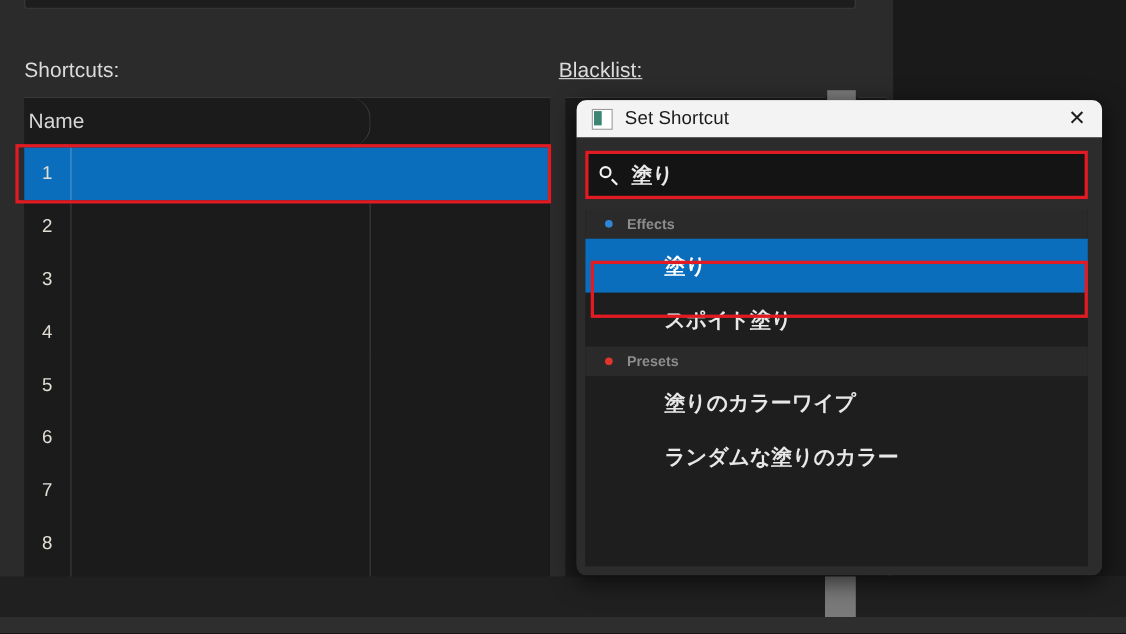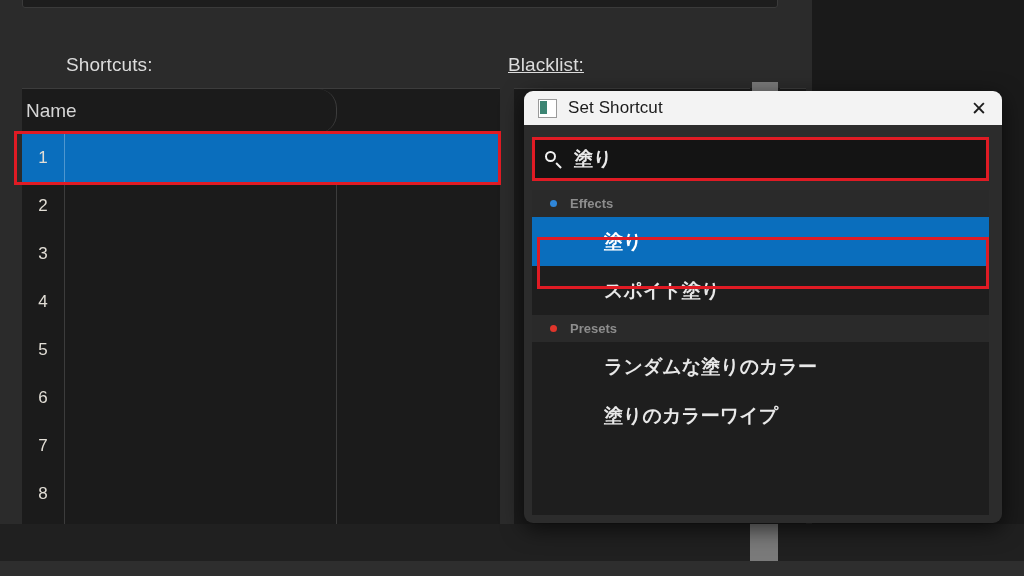--- a/index.html
+++ b/index.html
@@ -34,21 +34,21 @@
     background: #1a1a1a;
   }
 
   .section-label {
     position: absolute;
     color: #dcdcdc;
     font-size: 19px;
     letter-spacing: .1px;
     white-space: nowrap;
   }
-  #lbl-shortcuts { left: 22px; top: 54px; margin-left: 44px; }
+  #lbl-shortcuts { left: 22px; top: 54px; }
   #lbl-blacklist { left: 508px; top: 54px; text-decoration: underline; }
 
   
   .table {
     position: absolute;
     left: 22px; top: 88px;
     width: 478px; height: 463px;
     background: #1b1b1b;
     border-top: 1px solid #3c3c3c;
     box-sizing: border-box;
@@ -387,21 +387,21 @@
           <div class="grp">
             <span class="dot" style="background: rgb(47, 134, 216);"></span>
             <span>Effects</span>
           </div>
           <div class="opt selected">塗り</div>
           <div class="opt">スポイト塗り</div>
           <div class="grp">
             <span class="dot" style="background: rgb(224, 53, 43);"></span>
             <span>Presets</span>
           </div>
+          <div class="opt">塗りのカラーワイプ</div>
           <div class="opt">ランダムな塗りのカラー</div>
-          <div class="opt">塗りのカラーワイプ</div>
         </div>
     </div>
   </div>
 
   <div class="annot-opt"></div>
 
 </div>
 
 </body></html>

